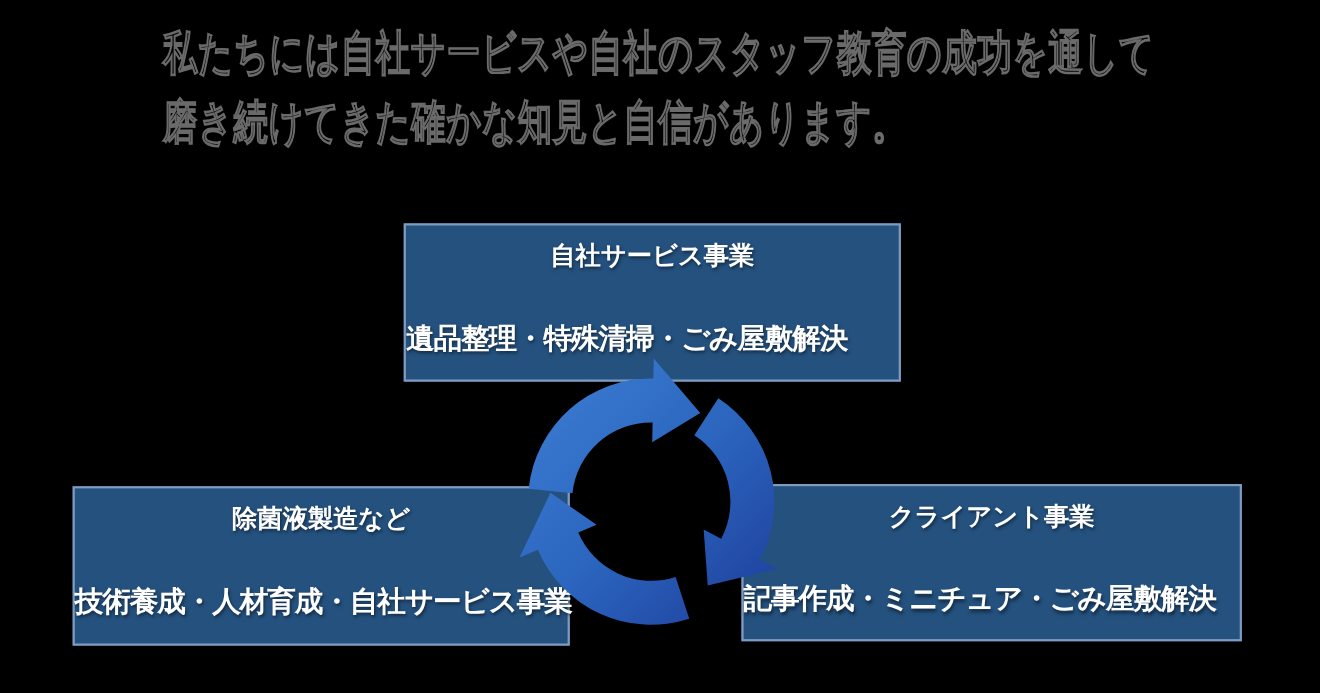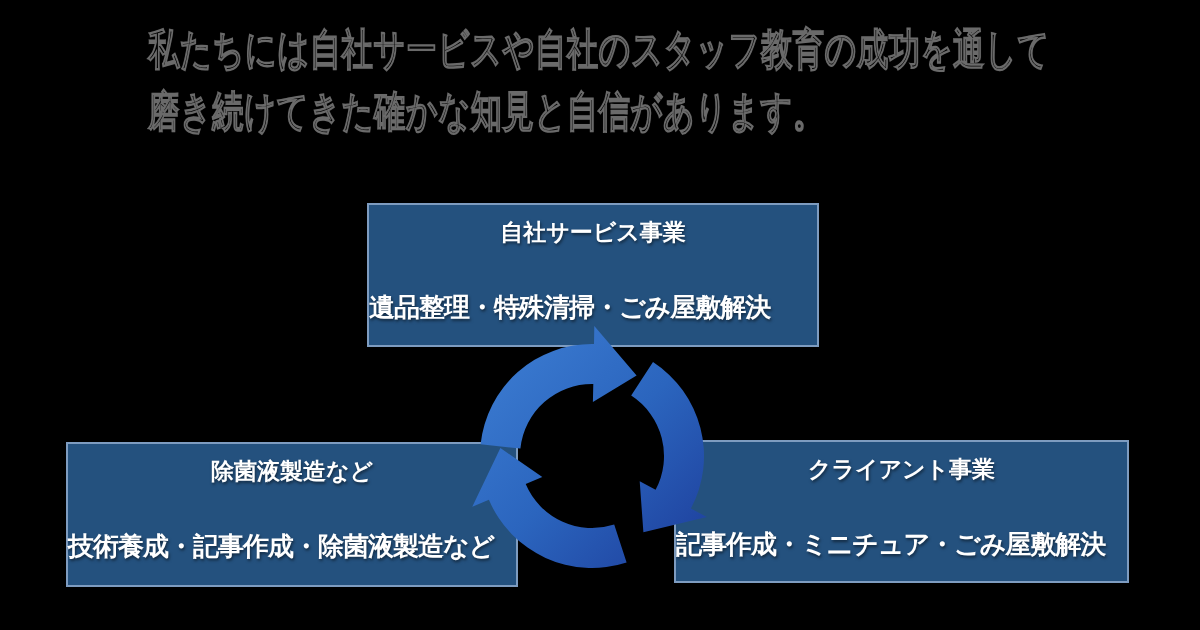--- a/index.html
+++ b/index.html
@@ -94,21 +94,21 @@
   <div class="header-line header-line1">私たちには自社サービスや自社のスタッフ教育の成功を通して</div>
   <div class="header-line header-line2">磨き続けてきた確かな知見と自信があります。</div>
 
   <div class="biz-box biz-box-top">
     <div class="biz-title">自社サービス事業</div>
     <div class="biz-body">遺品整理・特殊清掃・ごみ屋敷解決</div>
   </div>
 
   <div class="biz-box biz-box-left">
     <div class="biz-title">除菌液製造など</div>
-    <div class="biz-body">技術養成・記事作成・除菌液製造など</div>
+    <div class="biz-body">技術養成・人材育成・自社サービス事業</div>
   </div>
 
   <div class="biz-box biz-box-right">
     <div class="biz-title">クライアント事業</div>
     <div class="biz-body">記事作成・ミニチュア・ごみ屋敷解決</div>
   </div>
 
   <svg class="cycle-svg" viewBox="-148 -148 296 296" xmlns="http://www.w3.org/2000/svg">
     <defs>
       <linearGradient id="cycleGrad" gradientUnits="userSpaceOnUse" x1="-120" y1="-120" x2="120" y2="120">

